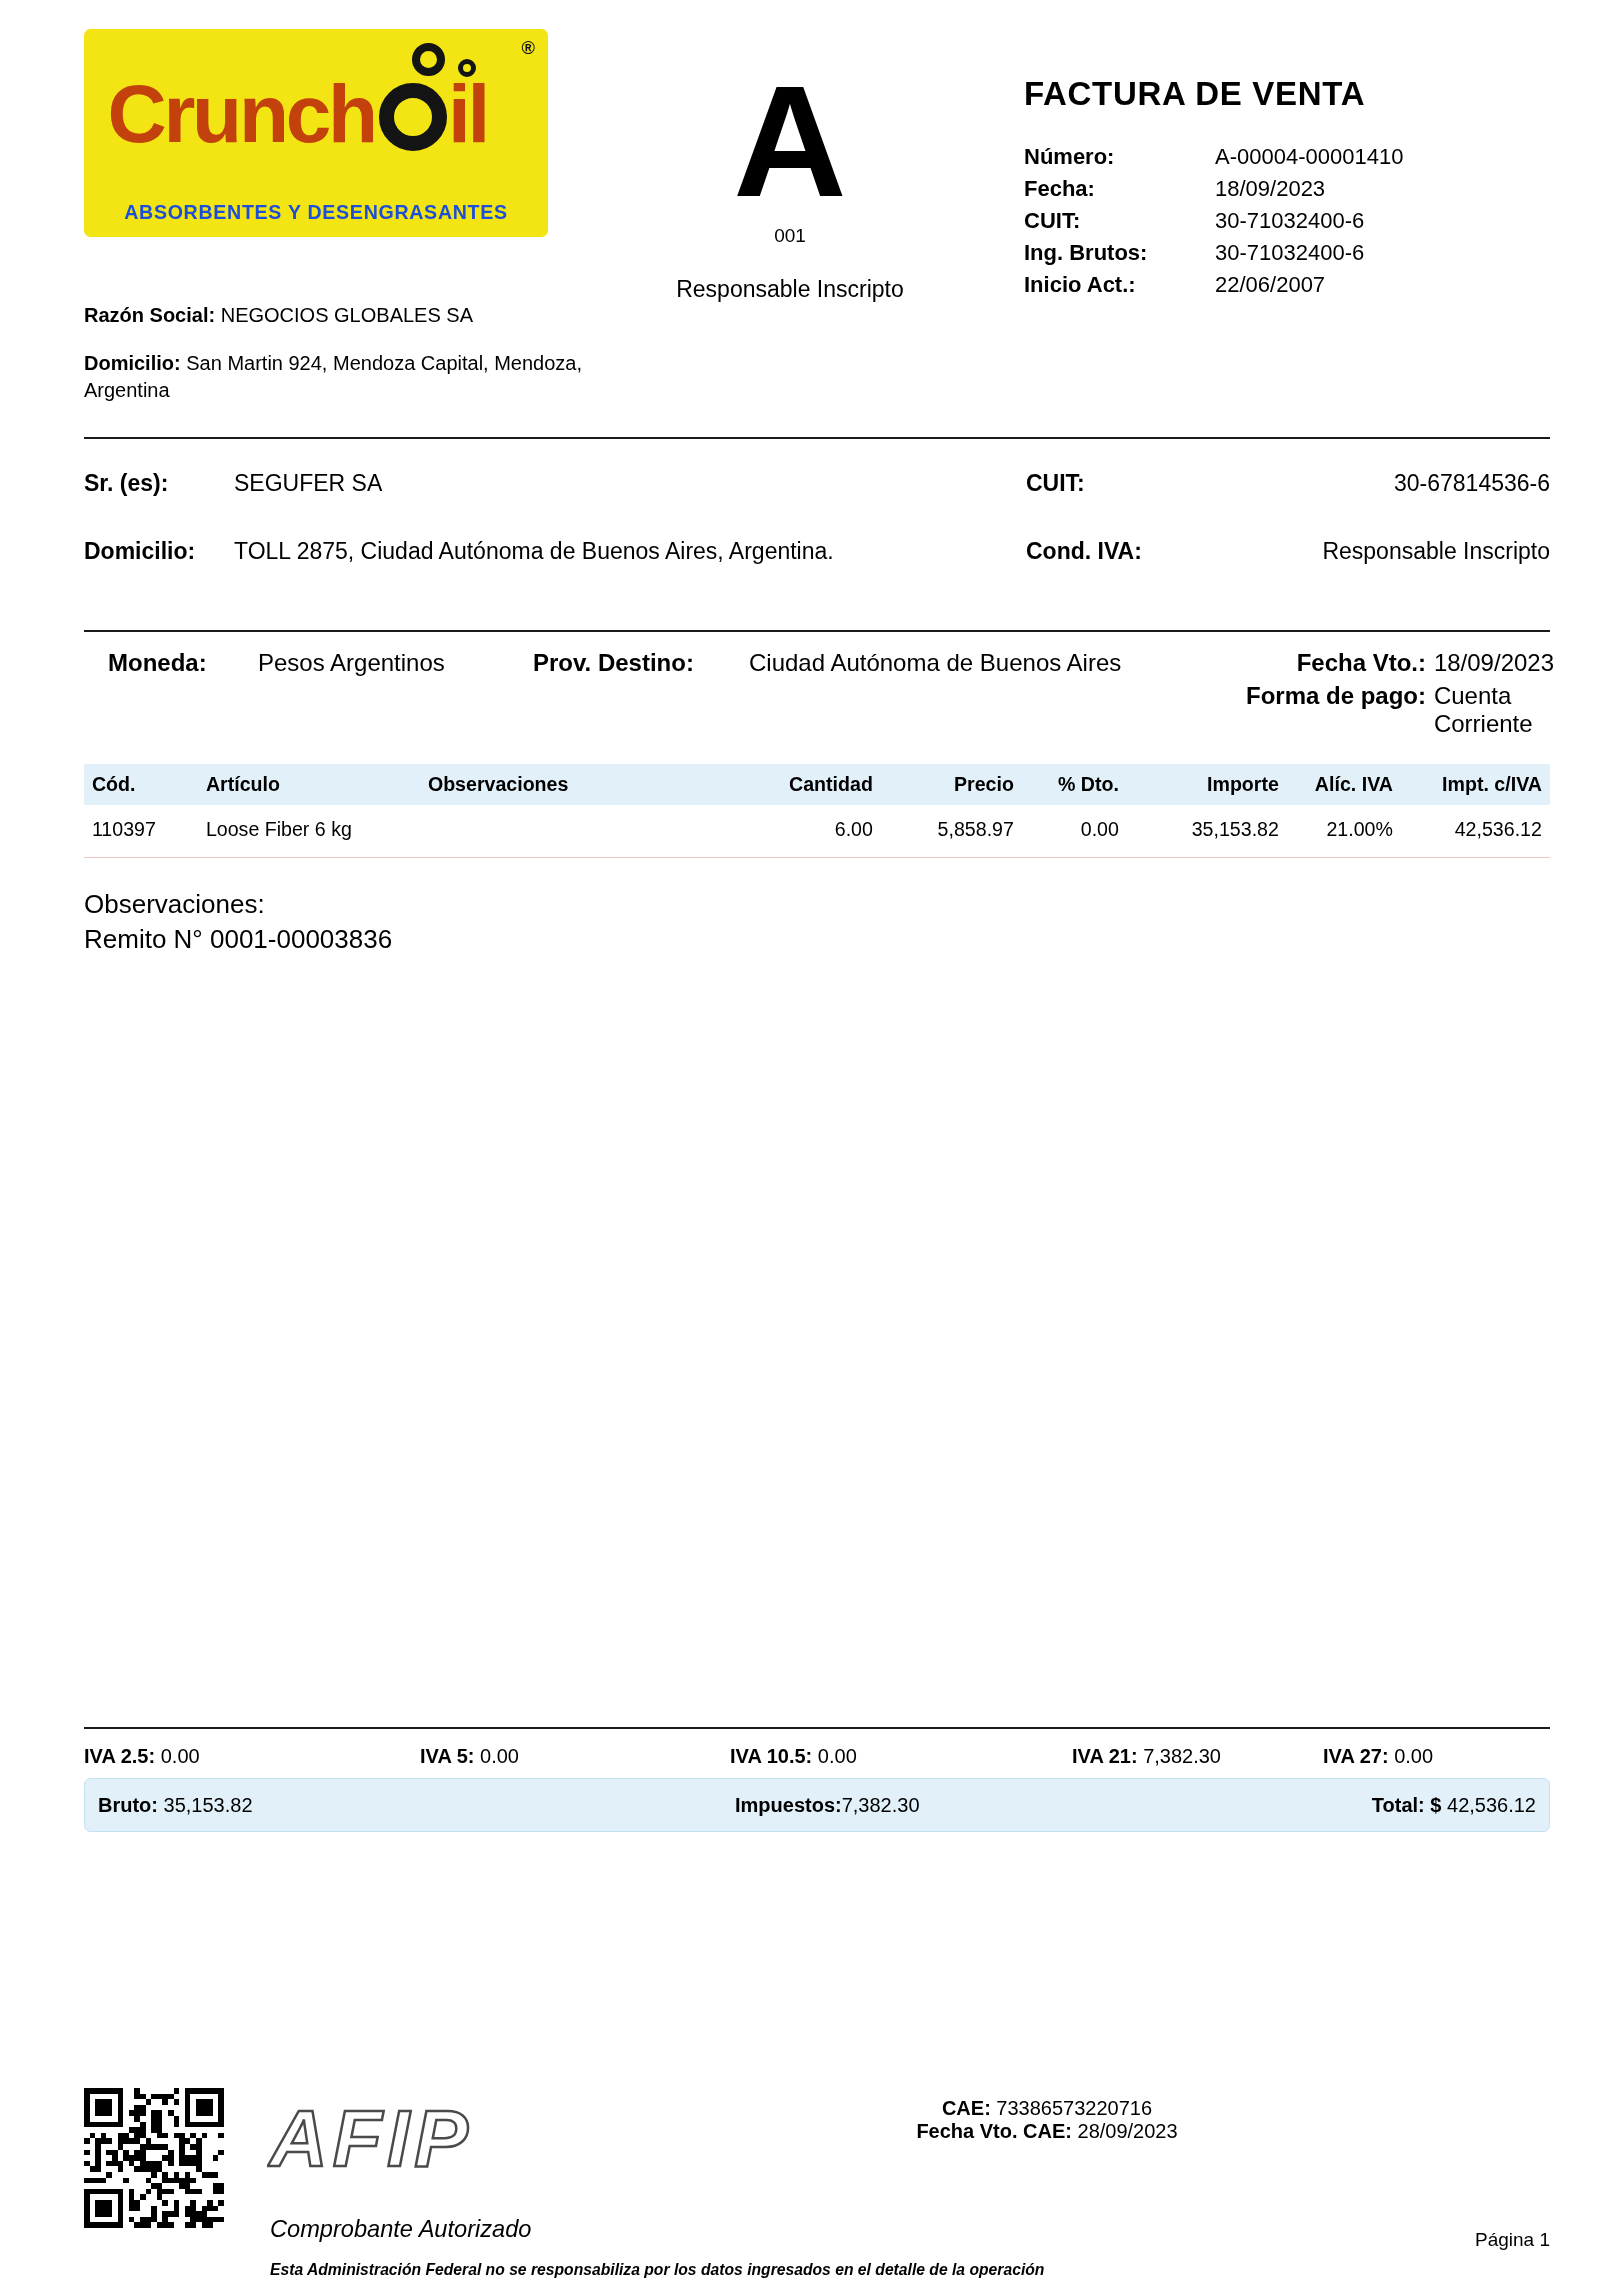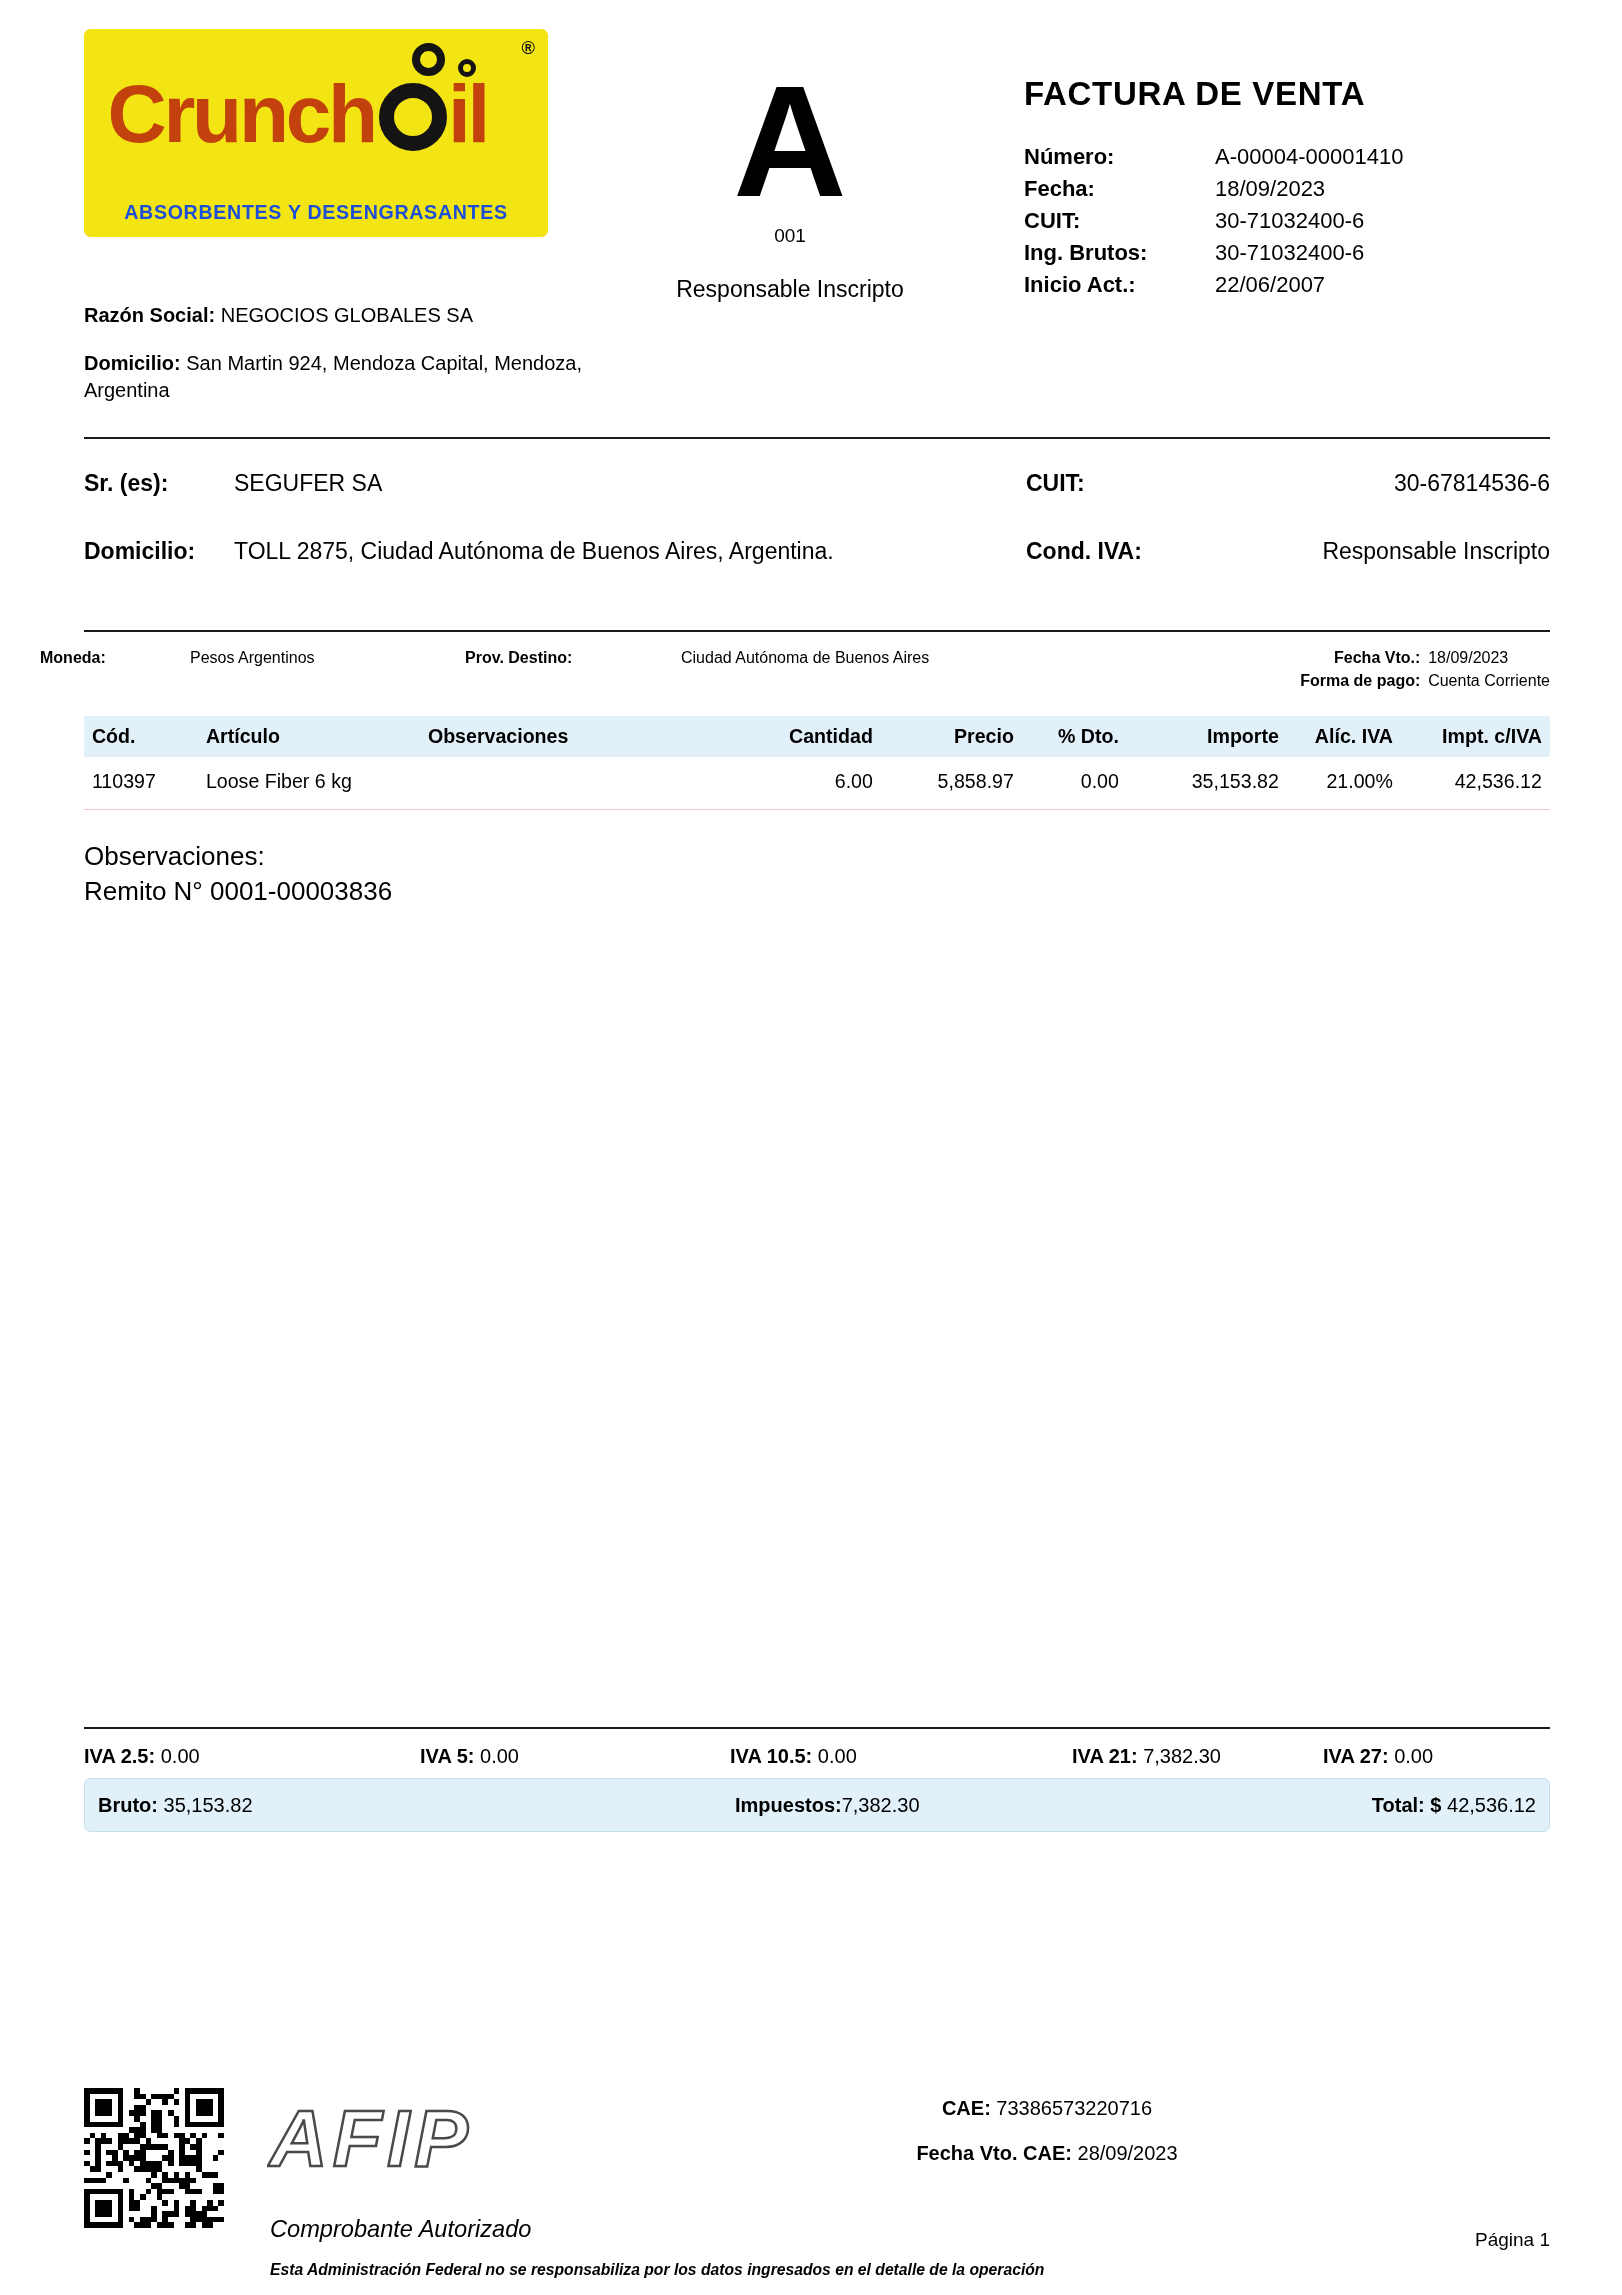--- a/index.html
+++ b/index.html
@@ -34,21 +34,21 @@
   .hdr-fields { display:grid; grid-template-columns:191px 1fr; row-gap:5.9px; font-size:22px; }
   
   .rule { border-top:2px solid #1a1a1a; margin-left:84px; margin-right:72px; }
   .rule-1 { margin-top:34px; }
   .rule-2 { margin-top:65px; }
   
   .cust-row { display:grid; grid-template-columns:150px 792px 167px 1fr; margin:31px 72px 0 84px; font-size:23px; align-items:baseline; }
   .cust-row .right-val { text-align:right; }
   .cust-row + .cust-row { margin-top:41px; }
   
-  .terms { display:grid; grid-template-columns:150px 275px 216px 497px 1fr; margin:17px 72px 0 40px; font-size:16px; }
+  .terms { display:grid; grid-template-columns:150px 275px 216px 497px 1fr; margin:17px 72px 0 108px; font-size:24px; }
   .terms-right { display:grid; grid-template-columns:auto auto; justify-content:end; column-gap:7.9px; row-gap:5.2px; }
   .terms-right .t-lbl { font-weight:bold; text-align:right; white-space:nowrap; }
   
   .tbl { margin:26px 72px 0 84px; font-size:19.6px; }
   .tbl-grid { display:grid; grid-template-columns:114px 222px 301px 144px 141px 105px 160px 114px 149px; align-items:center; }
   .tbl-head { background:#e2f1f9; height:41px; font-weight:bold; padding:0 7.9px; border-radius:2px; }
   .tbl-row { padding:13px 7.9px 15.7px; border-bottom:1.3px solid #f0c6c6; }
   .num { text-align:right; }
   
   .obs { margin:29px 72px 0 84px; font-size:26px; line-height:1.35; }
@@ -59,21 +59,21 @@
   .totals-bar {
     margin-top:10.5px; height:54px; background:#e2f1f9; border:1.3px solid #c3e0ef; border-radius:6.5px;
     display:grid; grid-template-columns:637px 1fr auto; align-items:center; padding:0 13px; font-size:20px; white-space:nowrap;
   }
   
   .qr { position:absolute; left:84px; top:2088px; width:140px; height:140px; background:#fff; }
   .afip-logo { position:absolute; left:267px; top:2093px; }
   .comprobante { position:absolute; left:270px; top:2216px; font-size:23.6px; font-weight:normal; font-style:italic; }
   .disclaimer { position:absolute; left:270px; top:2261px; font-size:15.7px; font-weight:bold; font-style:italic; }
   .cae-block { position:absolute; left:818px; top:2097px; width:458px; text-align:center; font-size:20px; }
-  .cae-line2 { margin-top:22px; }
+  .cae-line2 { }
   .pagina { position:absolute; right:72px; top:2229px; font-size:19px; }
 </style>
 </head>
 <body>
 
 <div class="page">
 
   <div class="header">
 
     <div>

